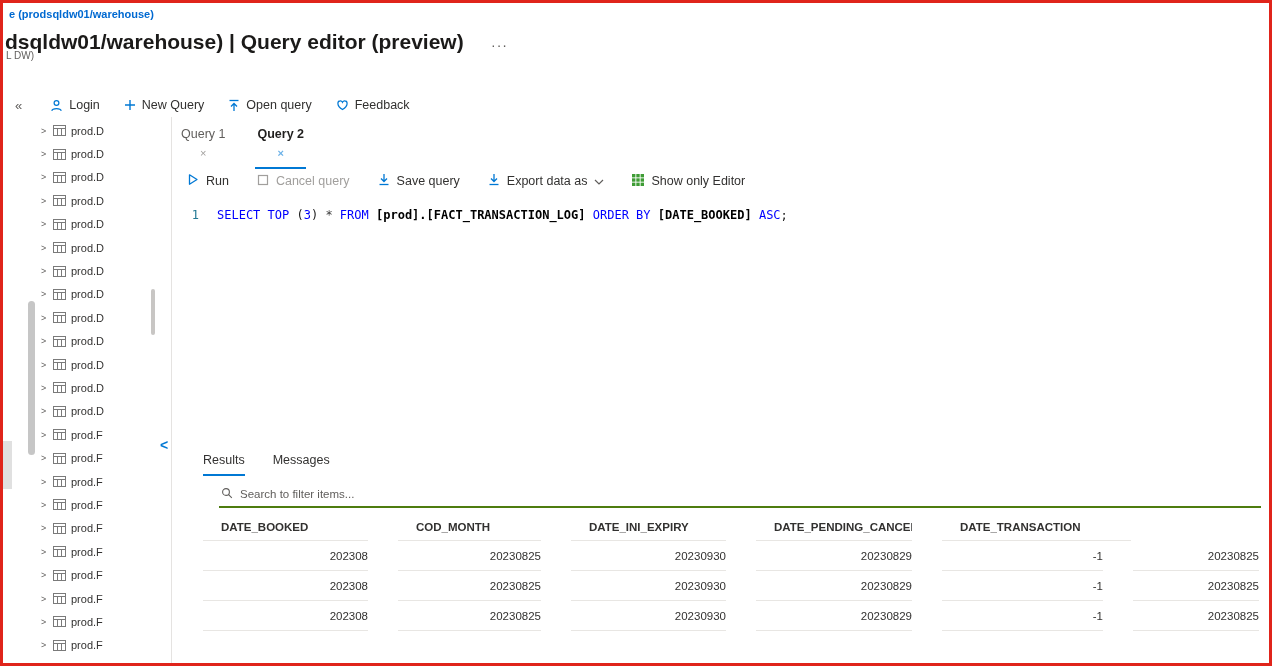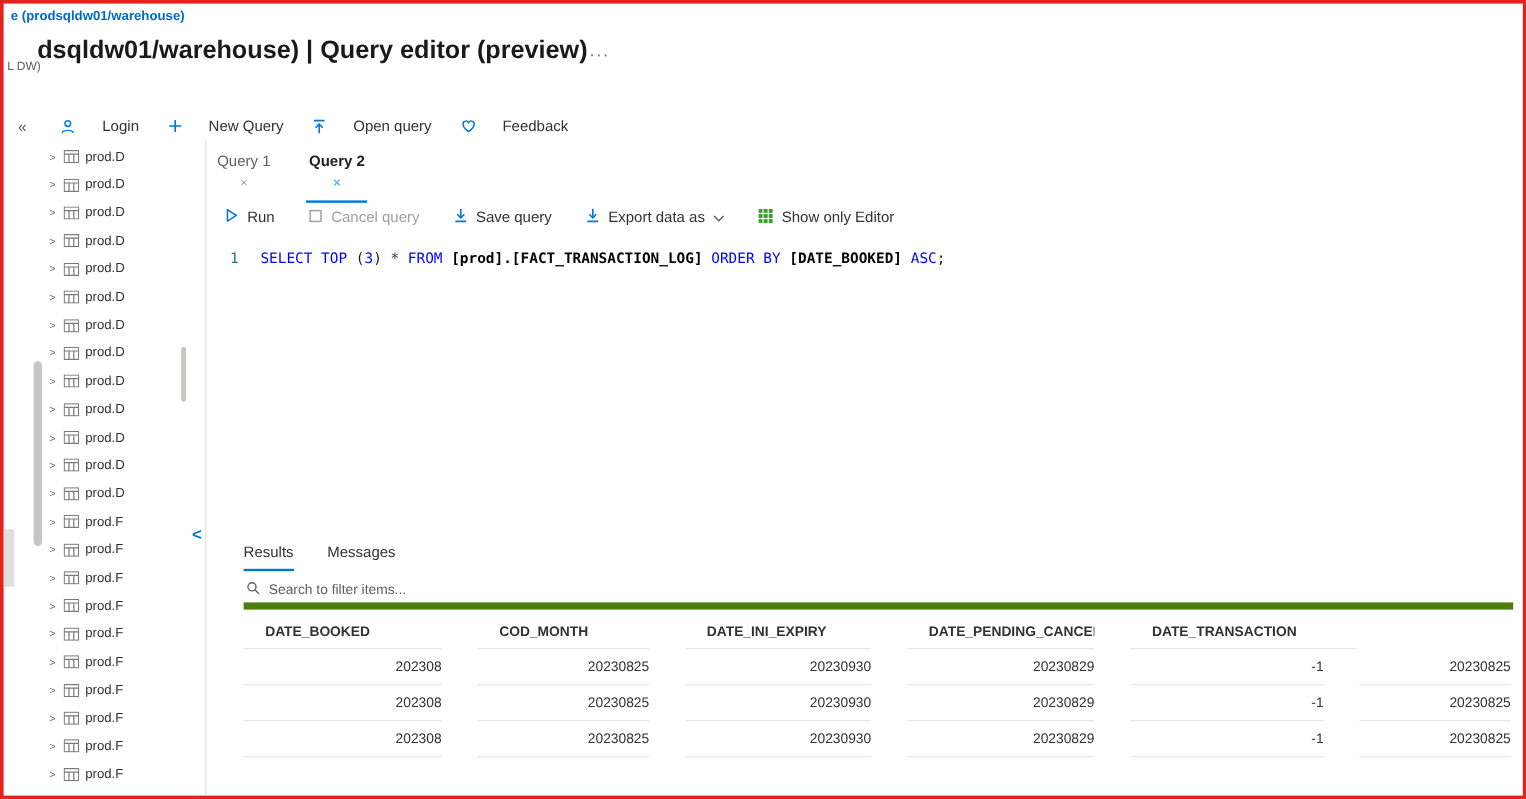--- a/index.html
+++ b/index.html
@@ -5,32 +5,32 @@
   * { margin:0; padding:0; box-sizing:border-box; }
   html,body { background:#ffffff; }
   body { font-family:"Liberation Sans","DejaVu Sans",sans-serif; }
 
   .frame { position:relative; width:1272px; height:666px; background:#fff;
            border:3px solid #e0241b; overflow:hidden; }
 
   
   .breadcrumb { position:absolute; left:6px; top:5px; font-size:11px; font-weight:700;
                 color:#0069d1; text-decoration:none; white-space:nowrap; }
-  .page-title { position:absolute; left:2px; top:27px; font-size:21px; color:#1b1a19; white-space:nowrap;margin-left:26px; }
+  .page-title { position:absolute; left:2px; top:27px; font-size:21px; color:#1b1a19; white-space:nowrap; }
   .page-title .t1 { font-weight:700; }
   .page-title .t2 { font-weight:600; }
   .ellipsis { position:absolute; left:488px; top:34px; color:#605e5c; font-size:14px;
               letter-spacing:1px; cursor:pointer; }
   .subtitle { position:absolute; left:3px; top:47px; font-size:10px; color:#605e5c; }
 
   
   .cmdbar { position:absolute; left:12px; top:90px; height:24px; display:flex;
             align-items:center; gap:24px; font-size:12.5px; color:#323130; }
   .chev-double { color:#605e5c; font-size:13px; margin-right:4px; cursor:pointer; }
-  .cmd { display:flex; align-items:center; gap:22px; cursor:pointer; white-space:nowrap; }
+  .cmd { display:flex; align-items:center; gap:6px; cursor:pointer; white-space:nowrap; }
   .cmd .ic { display:flex; align-items:center; }
 
   
   .page-scroll { position:absolute; left:25px; top:298px; width:7px; height:154px;
                  background:#c6c6c6; border-radius:4px; }
   .edge-block { position:absolute; left:0; top:438px; width:9px; height:48px; background:#e0e0e0; }
 
   
   .tree { position:absolute; left:38px; top:116px; width:124px; height:547px; overflow:hidden; }
   .tree-item { display:flex; align-items:center; gap:5px; height:23.4px; font-size:11px;
@@ -66,22 +66,22 @@
   .tok-pl { color:#1b1b1b; }
   .tok-op { color:#3b3b3b; }
 
   
   .collapse-left { position:absolute; left:157px; top:434px; color:#0078d4; font-size:14px;
                    font-weight:700; cursor:pointer; }
   .rtabs { position:absolute; left:200px; top:450px; display:flex; gap:28px; font-size:12.5px; }
   .rtab { padding-bottom:7px; color:#323130; cursor:pointer; border-bottom:2px solid transparent; }
   .rtab.active { font-weight:400; border-bottom:2px solid #0078d4; }
 
-  .search { position:absolute; left:200px; top:480px; right:8px; height:25px; display:flex;
-            align-items:center; gap:7px; border-bottom:6px solid #4d7c0f; padding:0 2px 2px 2px; }
+  .search { position:absolute; left:216px; top:480px; right:8px; height:25px; display:flex;
+            align-items:center; gap:7px; border-bottom:2px solid #4d7c0f; padding:0 2px 2px 2px; }
   .search input { border:none; outline:none; flex:1; font-size:11.5px; color:#323130;
                   font-family:inherit; background:transparent; }
   .search input::placeholder { color:#605e5c; }
 
   .grid { position:absolute; left:200px; top:512px; right:8px; font-size:11.5px; color:#323130; }
   .grid-row { display:grid; grid-template-columns:195px 173px 185px 186px 191px 1fr; }
   .grid-cell { padding-left:18px; margin-right:30px; white-space:nowrap; overflow:hidden;
                border-bottom:1px solid #e8e6e3; }
   .grid-cell:last-child { margin-right:2px; }
   .hcell { height:26px; line-height:24px; font-weight:700; }

